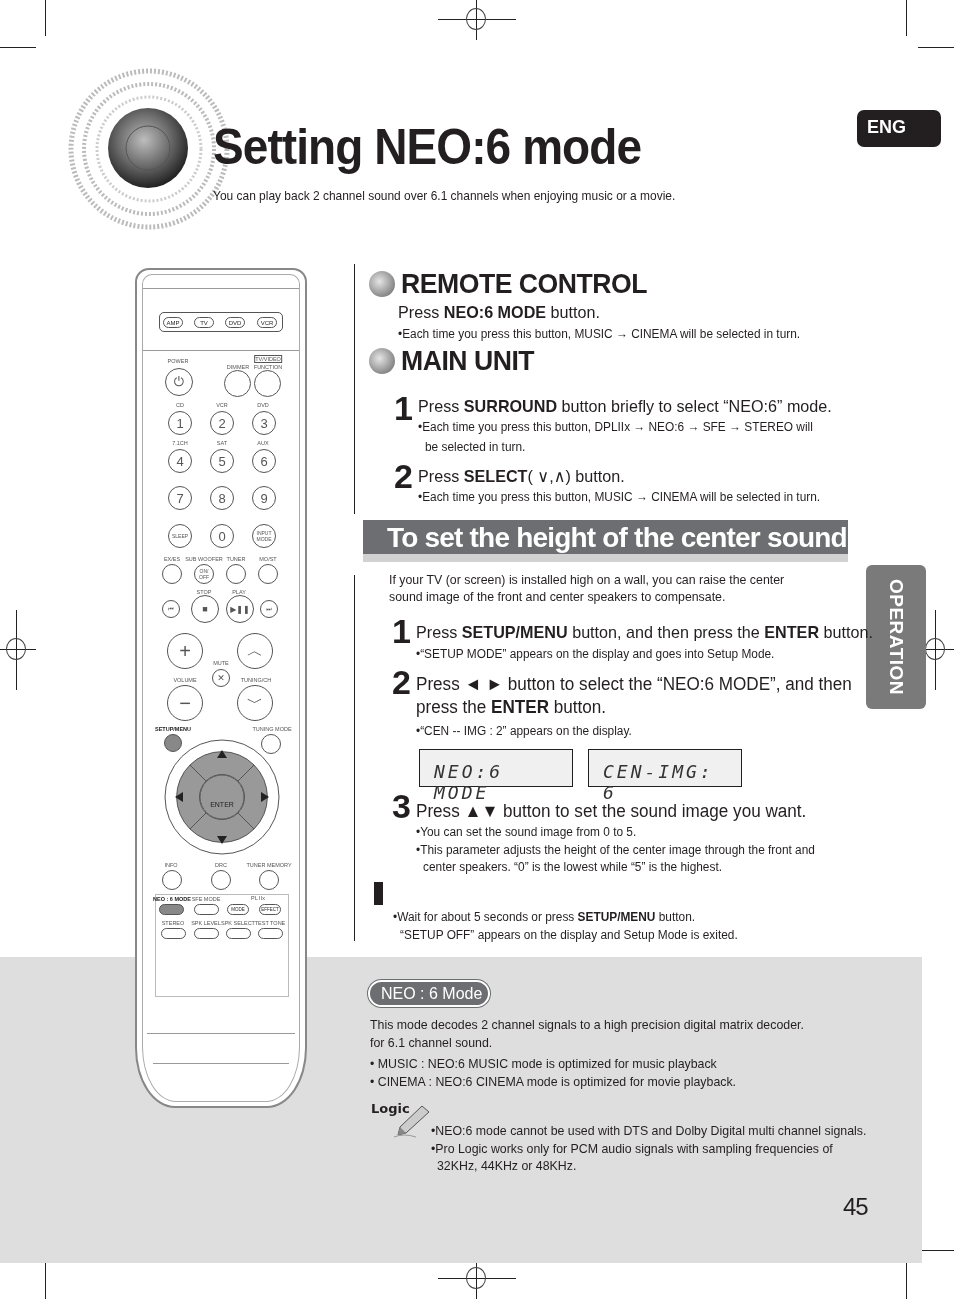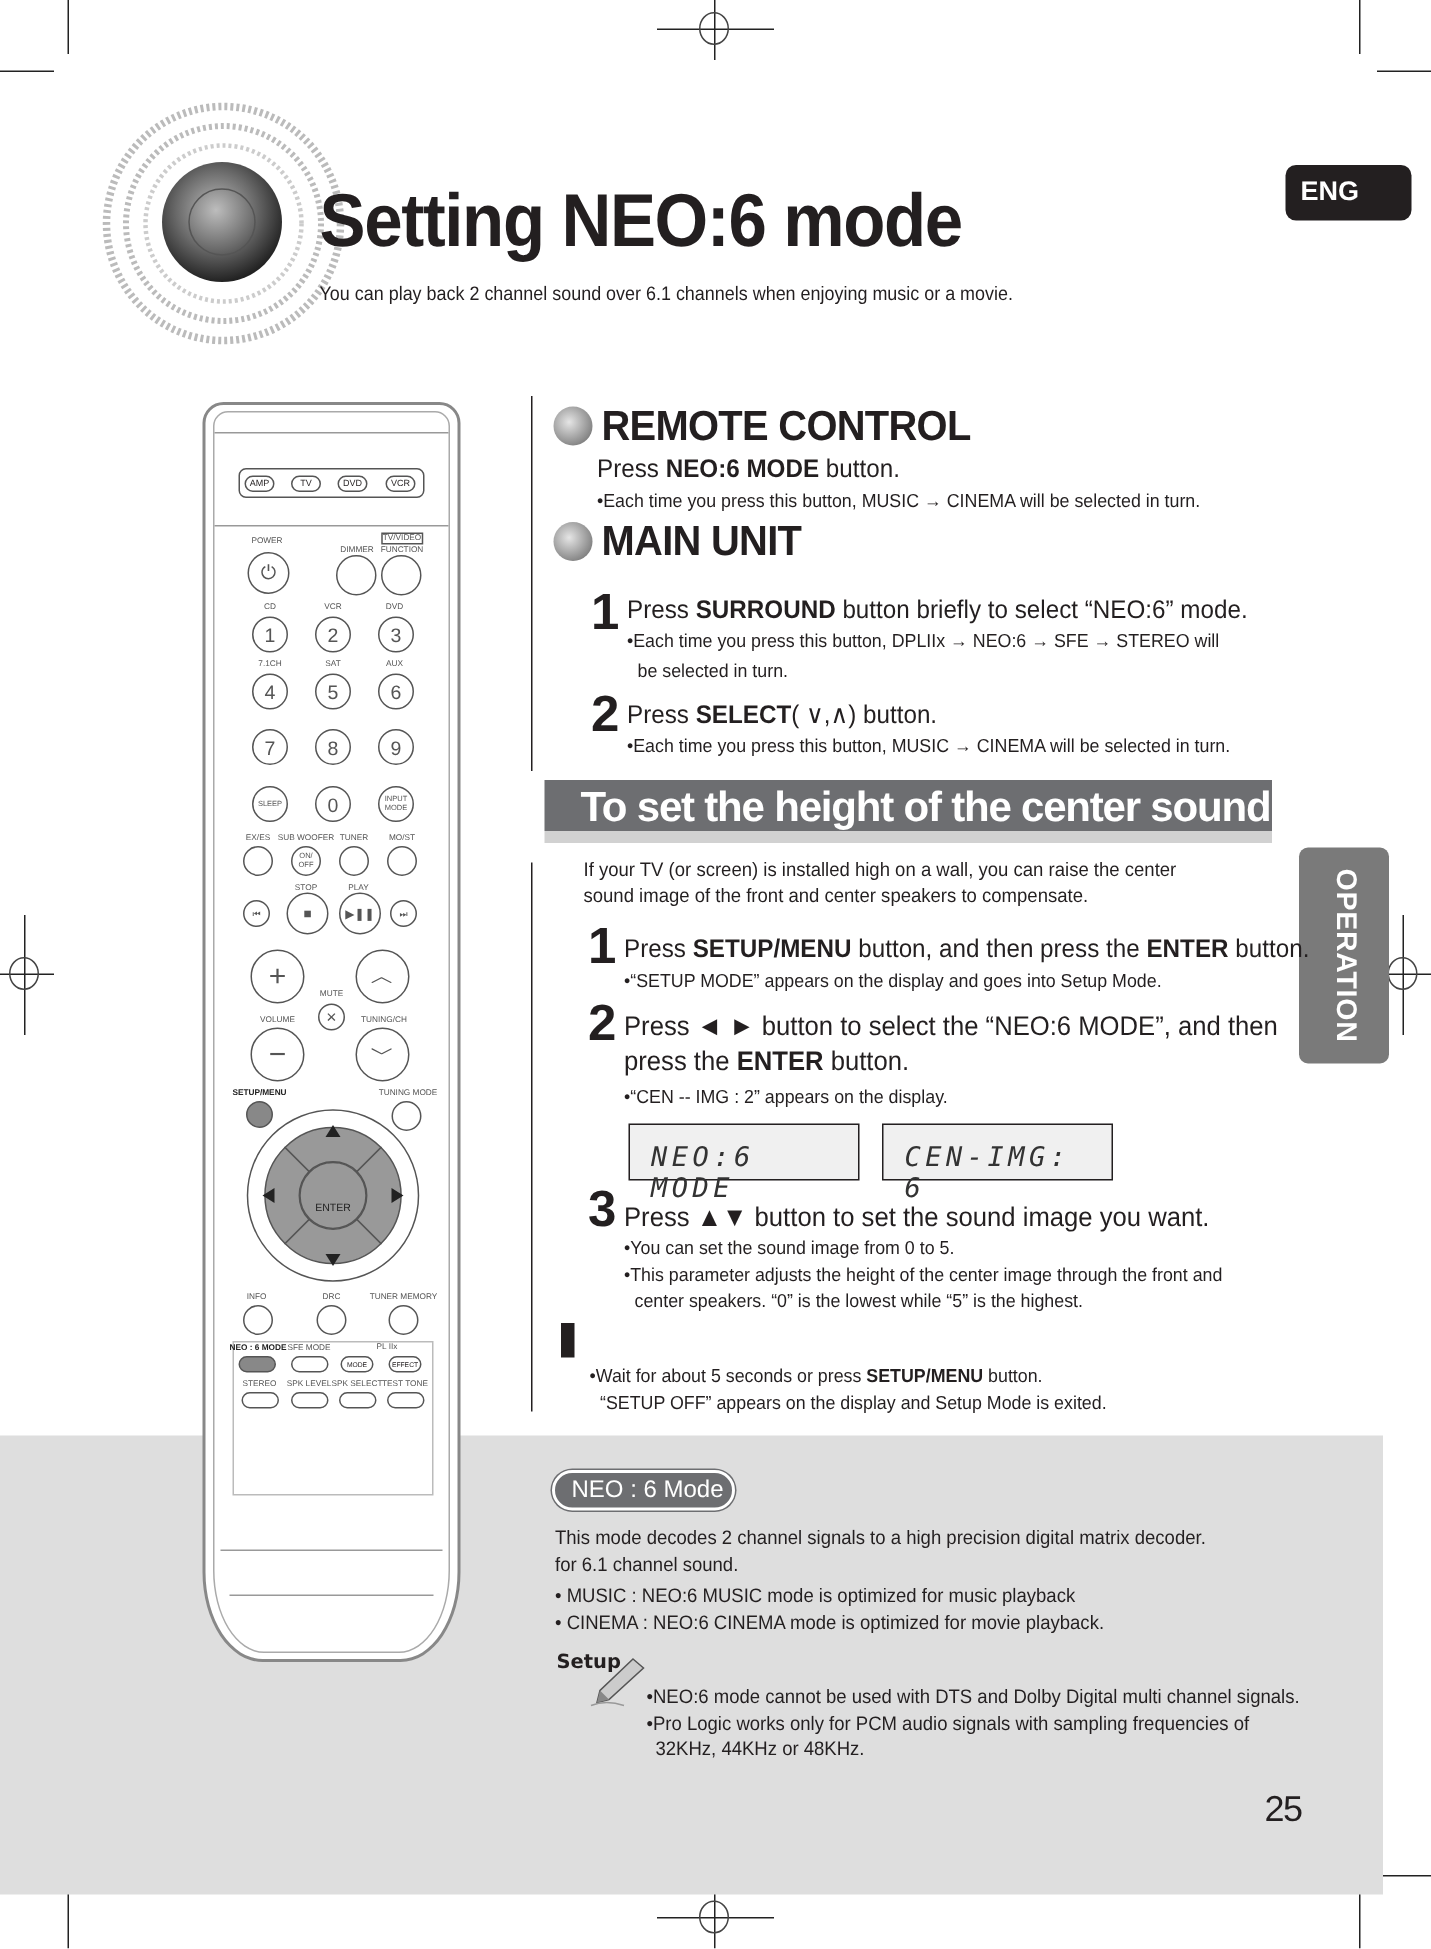--- a/index.html
+++ b/index.html
@@ -154,31 +154,31 @@
 <div class="line sm" style="left:393px;top:910px">
   <span>•Wait for about 5 seconds or press </span><b>SETUP/MENU</b><span> button.</span>
 </div>
 <div class="line sm" style="left:400px;top:928px">“SETUP OFF” appears on the display and Setup Mode is exited.</div>
 
 <div class="pill">NEO : 6 Mode</div>
 <div class="line sm" style="left:370px;top:1017px;font-size:13px">This mode decodes 2 channel signals to a high precision digital matrix decoder.</div>
 <div class="line sm" style="left:370px;top:1035px;font-size:13px">for 6.1 channel sound.</div>
 <div class="line sm" style="left:370px;top:1056px;font-size:13px">•  MUSIC : NEO:6 MUSIC mode is optimized for music playback</div>
 <div class="line sm" style="left:370px;top:1074px;font-size:13px">•  CINEMA : NEO:6 CINEMA mode is optimized for movie playback.</div>
-<div class="note-label">Setup</div>
+<div class="note-label">Logic</div>
 <svg class="abs" style="left:392px;top:1103px" width="40" height="36" viewBox="0 0 40 36">
   <path d="M30 3 L37 9 L14 30 L6 32 L8 24 Z" fill="#ccc" stroke="#555" stroke-width="1"></path>
   <path d="M6 32 L8 24 L14 30 Z" fill="#888"></path>
   <path d="M2 34 Q12 30 24 34" stroke="#999" fill="none"></path>
 </svg>
 <div class="line sm" style="left:431px;top:1123px;font-size:13px">•NEO:6 mode cannot be used with DTS and Dolby Digital multi channel signals.</div>
 <div class="line sm" style="left:431px;top:1141px;font-size:13px">•Pro Logic works only for PCM audio signals with sampling frequencies of</div>
 <div class="line sm" style="left:437px;top:1158px;font-size:13px">32KHz, 44KHz or 48KHz.</div>
 
-<div class="pageno">25</div>
+<div class="pageno">45</div>
 
 <div class="remote">
   <div class="rbody"></div>
   <div class="rinner"></div>
   <div class="abs" style="left:8px;top:20px;width:156px;height:1px;background:#999"></div>
   <div class="abs" style="left:8px;top:82px;width:156px;height:1px;background:#999"></div>
 
   <div class="abs" style="left:24px;top:44px;width:124px;height:20px;border:1px solid #555;border-radius:5px"></div>
   <div class="rect-btn" style="left:28px;top:49px;width:20px;height:11px;font-size:6px;text-align:center;line-height:10px">AMP</div>
   <div class="rect-btn" style="left:59px;top:49px;width:20px;height:11px;font-size:6px;text-align:center;line-height:10px">TV</div>

